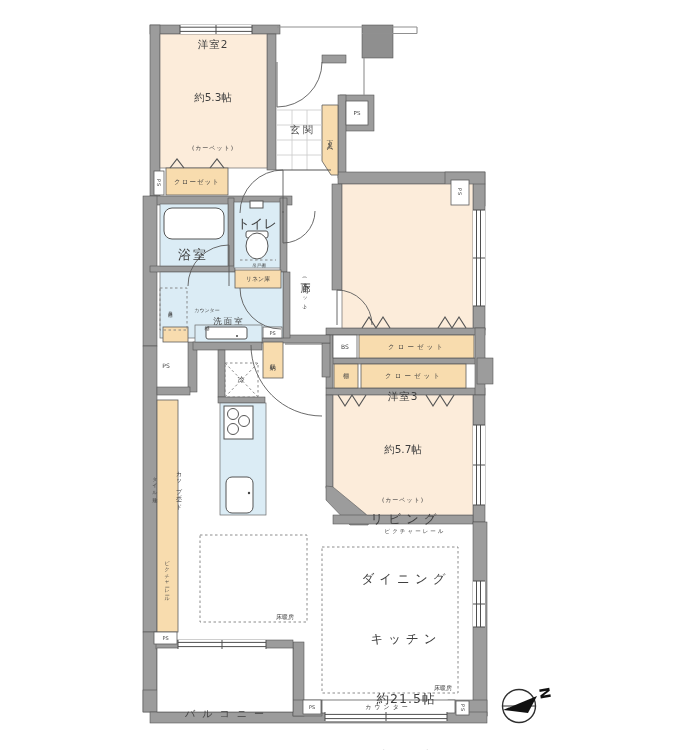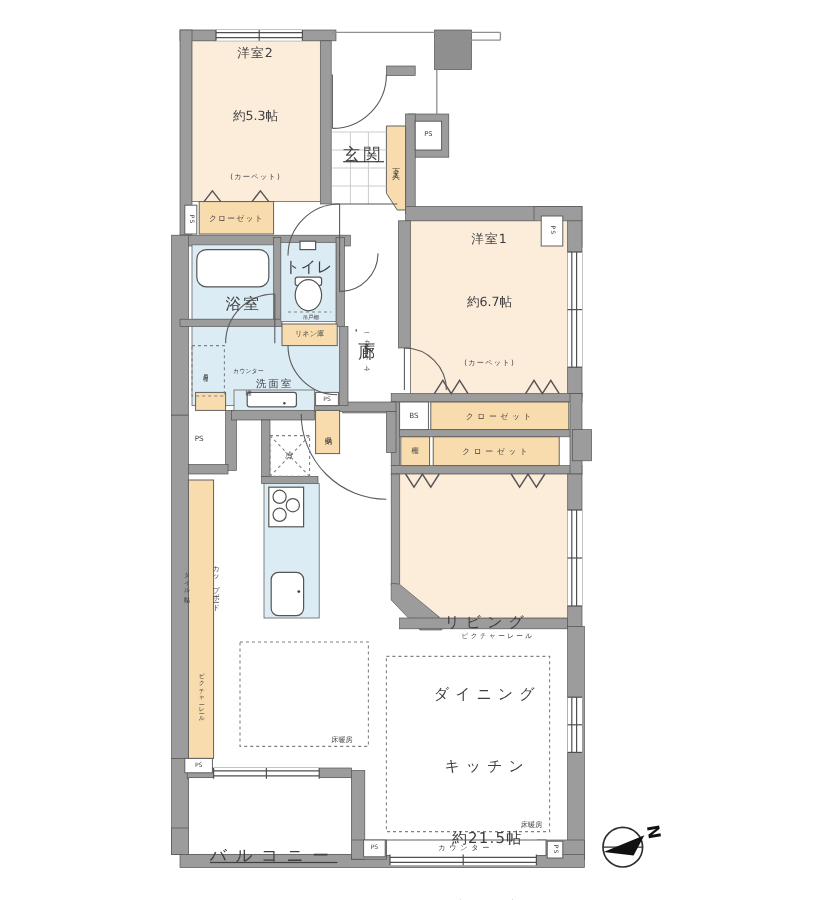--- a/index.html
+++ b/index.html
@@ -17,21 +17,21 @@
   .thin{stroke:#909090;stroke-width:1.1;}
   .grid{stroke:#c9c9c9;stroke-width:.8;}
   .dash{fill:none;stroke:var(--c-dash,#808080);stroke-width:.9;stroke-dasharray:2.5 2.5;}
   .fix{fill:#ffffff;stroke:#555;stroke-width:1;}
   .caret{fill:#fff;fill-opacity:0;stroke:#555;stroke-width:1.2;}
   .lbl{position:absolute;transform:translate(-50%,-50%);white-space:pre;text-align:center;
        color:#3f3f3f;line-height:1.25;}
   .v{writing-mode:vertical-rl;letter-spacing:1px;}
   .s5{font-size:5px;}.s55{font-size:5.5px;}.s6{font-size:6px;}.s65{font-size:6.5px;}
   .s7{font-size:7px;}.s75{font-size:13px;text-align:center;}.s85{font-size:8.5px;}
-  .s9{font-size:14px;text-decoration:underline;}
+  .s9{font-size:10px;}
   .roomname{font-size:10.5px;letter-spacing:1px;}
   .roomsize{font-size:10.5px;}
   .carpet{font-size:6px;letter-spacing:1px;}
   .ldk-line{font-size:12.5px;letter-spacing:5px;line-height:1.6;text-align:center;}
   .ldk-size{font-size:12.5px;letter-spacing:1px;line-height:1.6;}
   .balc{letter-spacing:7px;}
 </style>
 </head>
 <body>
 
@@ -235,42 +235,42 @@
     <polygon points="503,710 537,696 528,713" fill="#111"></polygon>
     <text x="540" y="694" font-size="14" font-weight="bold" fill="#111" transform="rotate(80 540 694)" text-anchor="middle">N</text>
   </g>
 </svg>
 
   <div class="lbl" style="left:213px;top:95px">
     <div class="roomname">洋室2</div>
     <div class="roomsize">約5.3帖</div>
     <div class="carpet">(カーペット)</div>
   </div>
-  <div class="lbl" style="left:408px;top:250px">
-    <div class="roomname">洋室1</div>
-    <div class="roomsize">約6.7帖</div>
+  <div class="lbl" style="left:403px;top:447px">
+    <div class="roomname">洋室3</div>
+    <div class="roomsize">約5.7帖</div>
     <div class="carpet">(カーペット)</div>
   </div>
   <div class="lbl" style="left:406px;top:633px">
     <div class="ldk-line">リビング</div>
     <div class="ldk-line">ダイニング</div>
     <div class="ldk-line">キッチン</div>
     <div class="ldk-size">約21.5帖</div>
     <div class="carpet" style="font-size:7px">(カーペット)</div>
   </div>
 
   <div class="lbl s9" style="left:303px;top:130px;letter-spacing:3px">玄関</div>
   <div class="lbl v s65" style="left:330px;top:137px">下足入</div>
 
   <div class="lbl v" style="left:305px;top:280px">
     <span class="s9">廊下</span><span class="s5">(カーペット)</span>
   </div>
 
   <div class="lbl s75" style="left:257px;top:224px">トイレ</div>
-  <div class="lbl s75" style="left:203px;top:255px;letter-spacing:2px">浴室</div>
+  <div class="lbl s75" style="left:193px;top:255px;letter-spacing:2px">浴室</div>
   <div class="lbl s85" style="left:229px;top:321px;letter-spacing:2px">洗面室</div>
   <div class="lbl s6" style="left:258px;top:279px">リネン庫</div>
 
   <div class="lbl s65" style="left:197px;top:182px;letter-spacing:1px">クローゼット</div>
   <div class="lbl s65" style="left:417px;top:347px;letter-spacing:3px">クローゼット</div>
   <div class="lbl s65" style="left:414px;top:376px;letter-spacing:3px">クローゼット</div>
   <div class="lbl s6" style="left:346px;top:376px">棚</div>
   <div class="lbl s6" style="left:345px;top:347px">BS</div>
   <div class="lbl v s6" style="left:273px;top:360px">収納</div>
 

